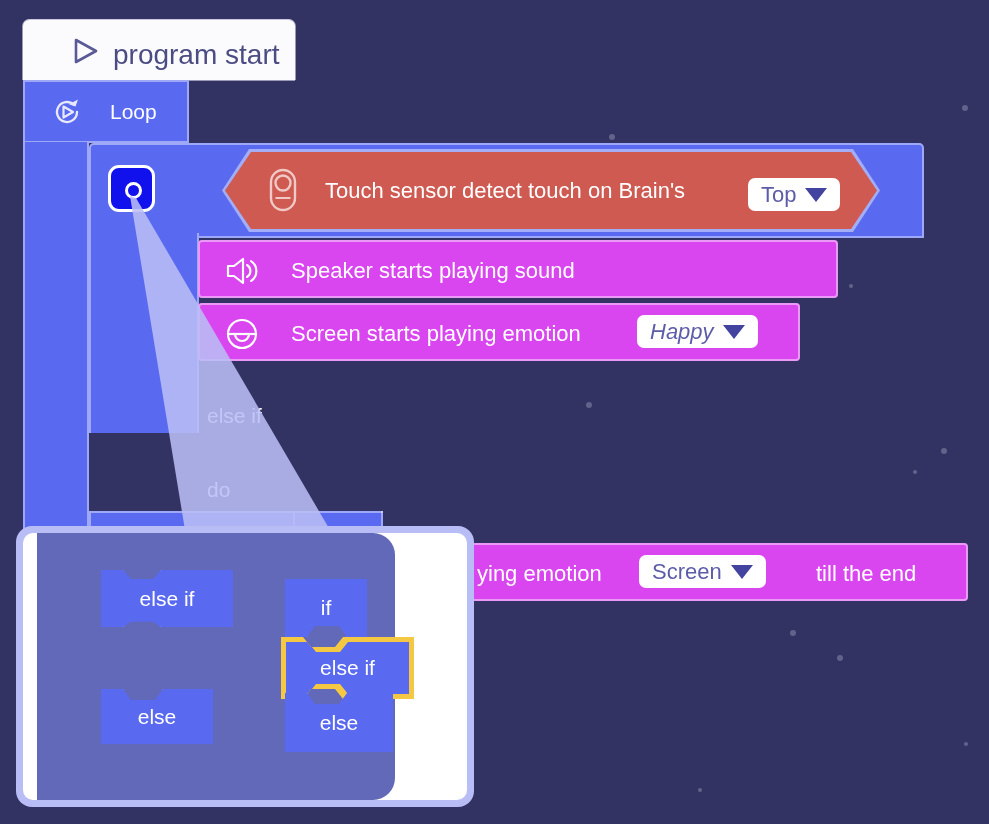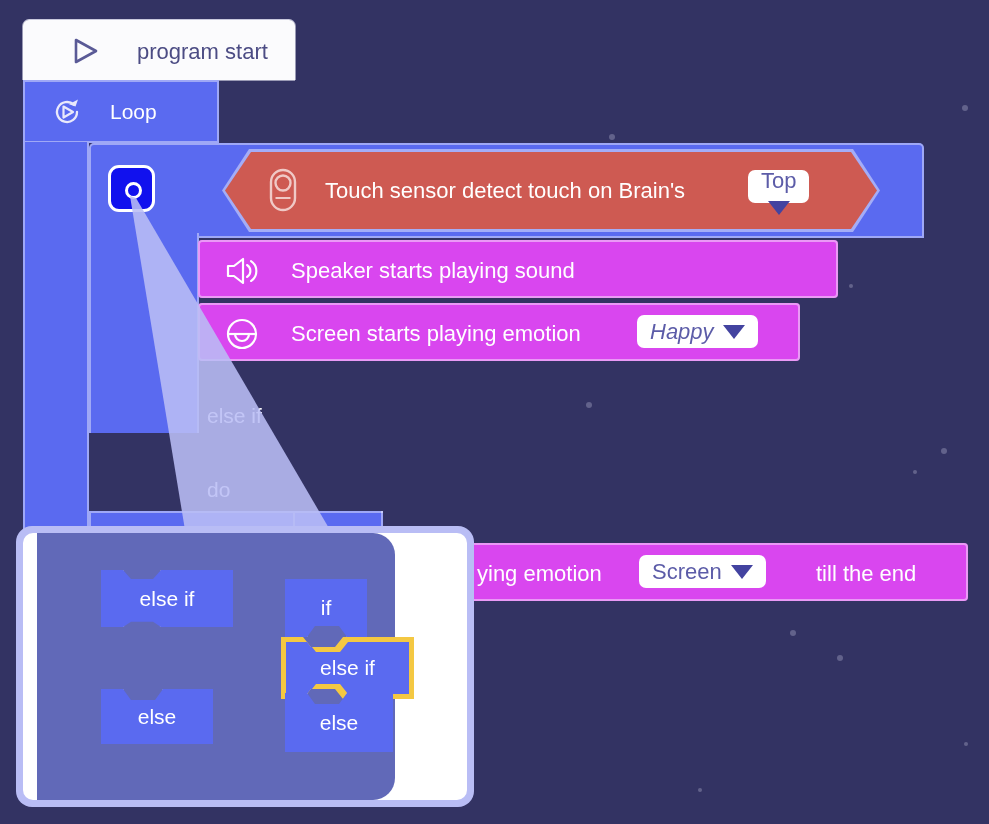--- a/index.html
+++ b/index.html
@@ -42,36 +42,35 @@
     height: 60px;
     background: #fbfbfd;
     border-radius: 6px 6px 0 0;
     box-shadow: 0 1px 0 #9a9ab5, 1px 0 0 #9a9ab5, -1px 0 0 #9a9ab5, 0 -1px 0 #c9c9dd;
   }
   .hat .hat-txt {
     position: absolute;
     left: 90px;
     top: 19px;
     color: #4c4c84;
-    font-size: 22px;
-    margin-left: 24px;
+    font-size: 28px;
   }
   .hat .play-ico {
     position: absolute;
     left: 48px;
     top: 17px;
     width: 30px;
     height: 28px;
   }
 
   
   .loop-wrap { position: absolute; left: 23px; top: 80px; }
   .loop-head {
     position: absolute; left: 0; top: 0;
-    width: 196px; height: 63px;
+    width: 166px; height: 63px;
     background: #5a6af0;
     box-shadow: inset 0 0 0 2px rgba(255,255,255,.42);
   }
   .loop-col {
     position: absolute; left: 0; top: 62px;
     width: 66px; height: 462px;
     background: #5a6af0;
     box-shadow: inset 2px 0 0 rgba(255,255,255,.42), inset -2px 0 0 rgba(255,255,255,.42);
   }
   .loop-ico { position: absolute; left: 28px; top: 16px; width: 32px; height: 32px; }
@@ -352,21 +351,21 @@
   <div class="bool-hex">
     <span class="touch-ico">
       <svg width="32" height="44" viewBox="0 0 32 44">
         <rect x="4" y="2" width="24" height="40" rx="12" fill="none" stroke="#f0c9c6" stroke-width="2.4"></rect>
         <circle cx="16" cy="15" r="7.5" fill="none" stroke="#f0c9c6" stroke-width="2.4"></circle>
         <path d="M8.5 30 h15" fill="none" stroke="#f0c9c6" stroke-width="2.2"></path>
       </svg>
     </span>
     <span class="bool-txt">Touch sensor detect touch on Brain's</span>
   </div>
-  <div class="dropdown" style="left:748px; top:170px;flex-direction:column;">
+  <div class="dropdown" style="left:748px; top:178px;">
     <span class="dd-txt">Top</span>
     <span class="caret"></span>
   </div>
 
   <div class="teal" style="left:198px; top:240px; width:640px; height:58px;">
     <span class="t-ico">
       <svg width="36" height="34" viewBox="0 0 36 34">
         <path d="M4 12 h6 L19 5 v24 L10 22 H4 Z" fill="none" stroke="#ffffff" stroke-width="2.2" stroke-linejoin="round"></path>
         <path d="M23 11 a7 7 0 0 1 0 12" fill="none" stroke="#ffffff" stroke-width="2.1" stroke-linecap="round"></path>
         <path d="M27 7 a12 12 0 0 1 0 20" fill="none" stroke="#ffffff" stroke-width="2.1" stroke-linecap="round"></path>

